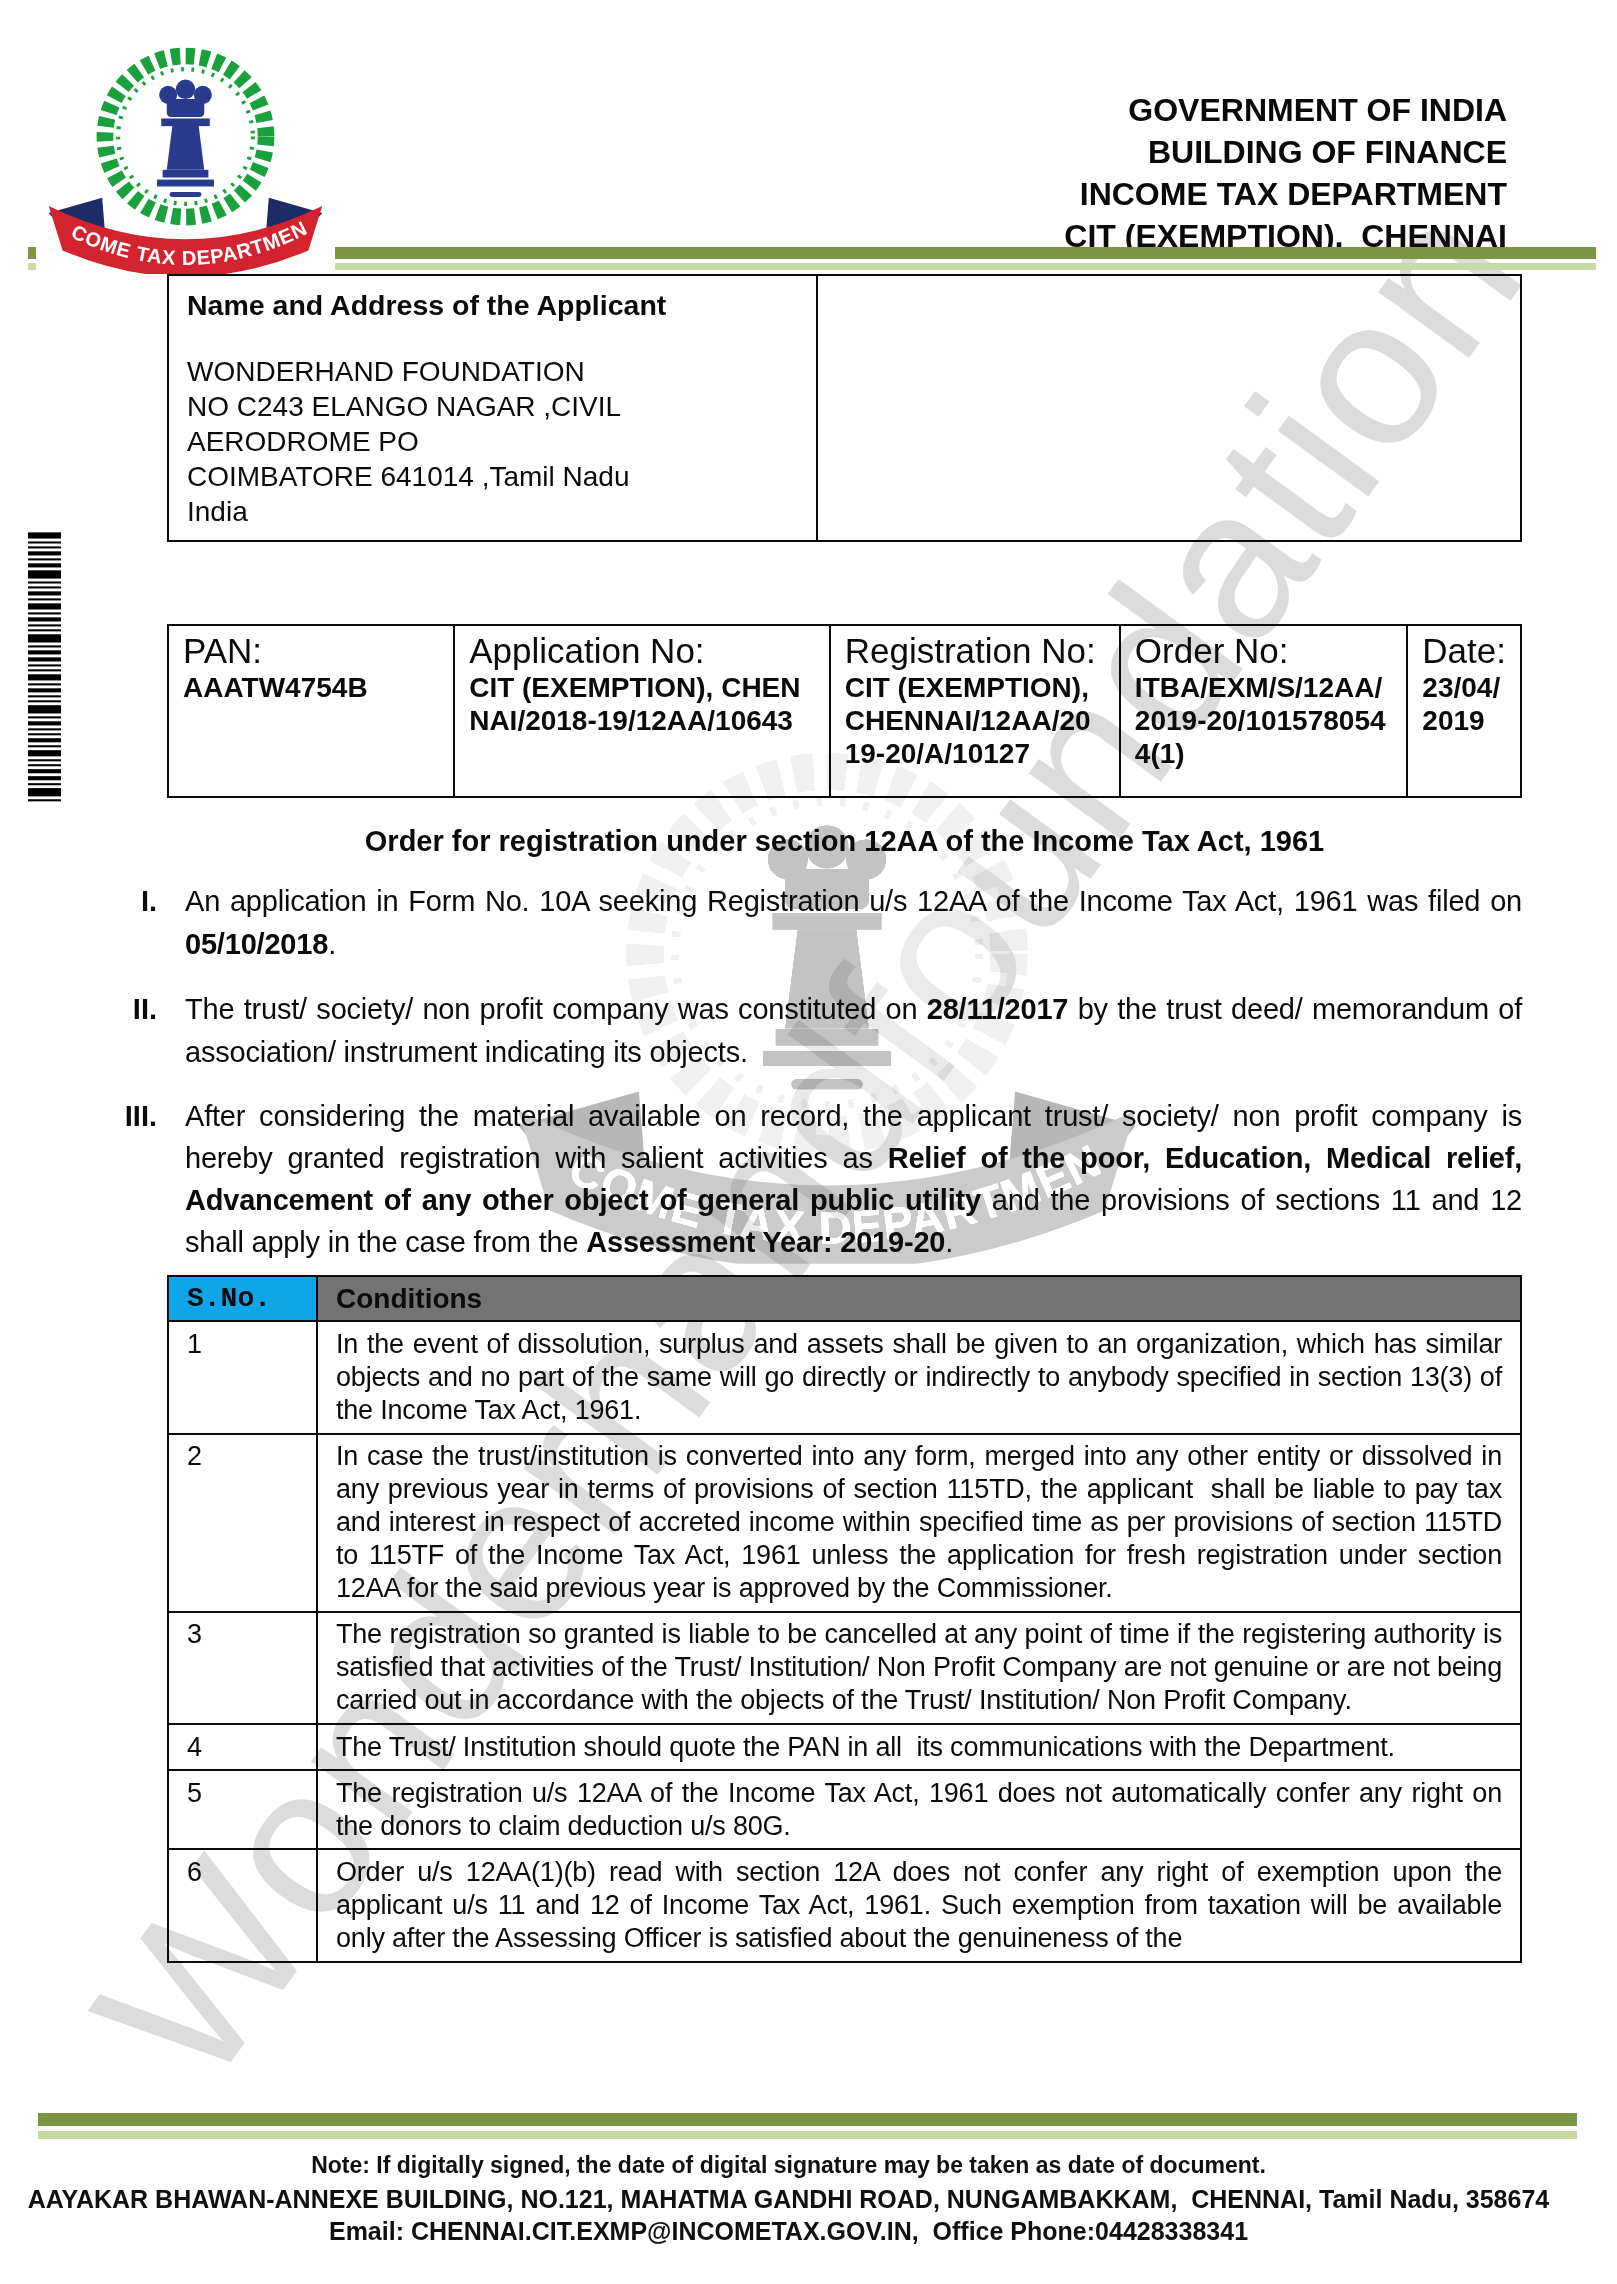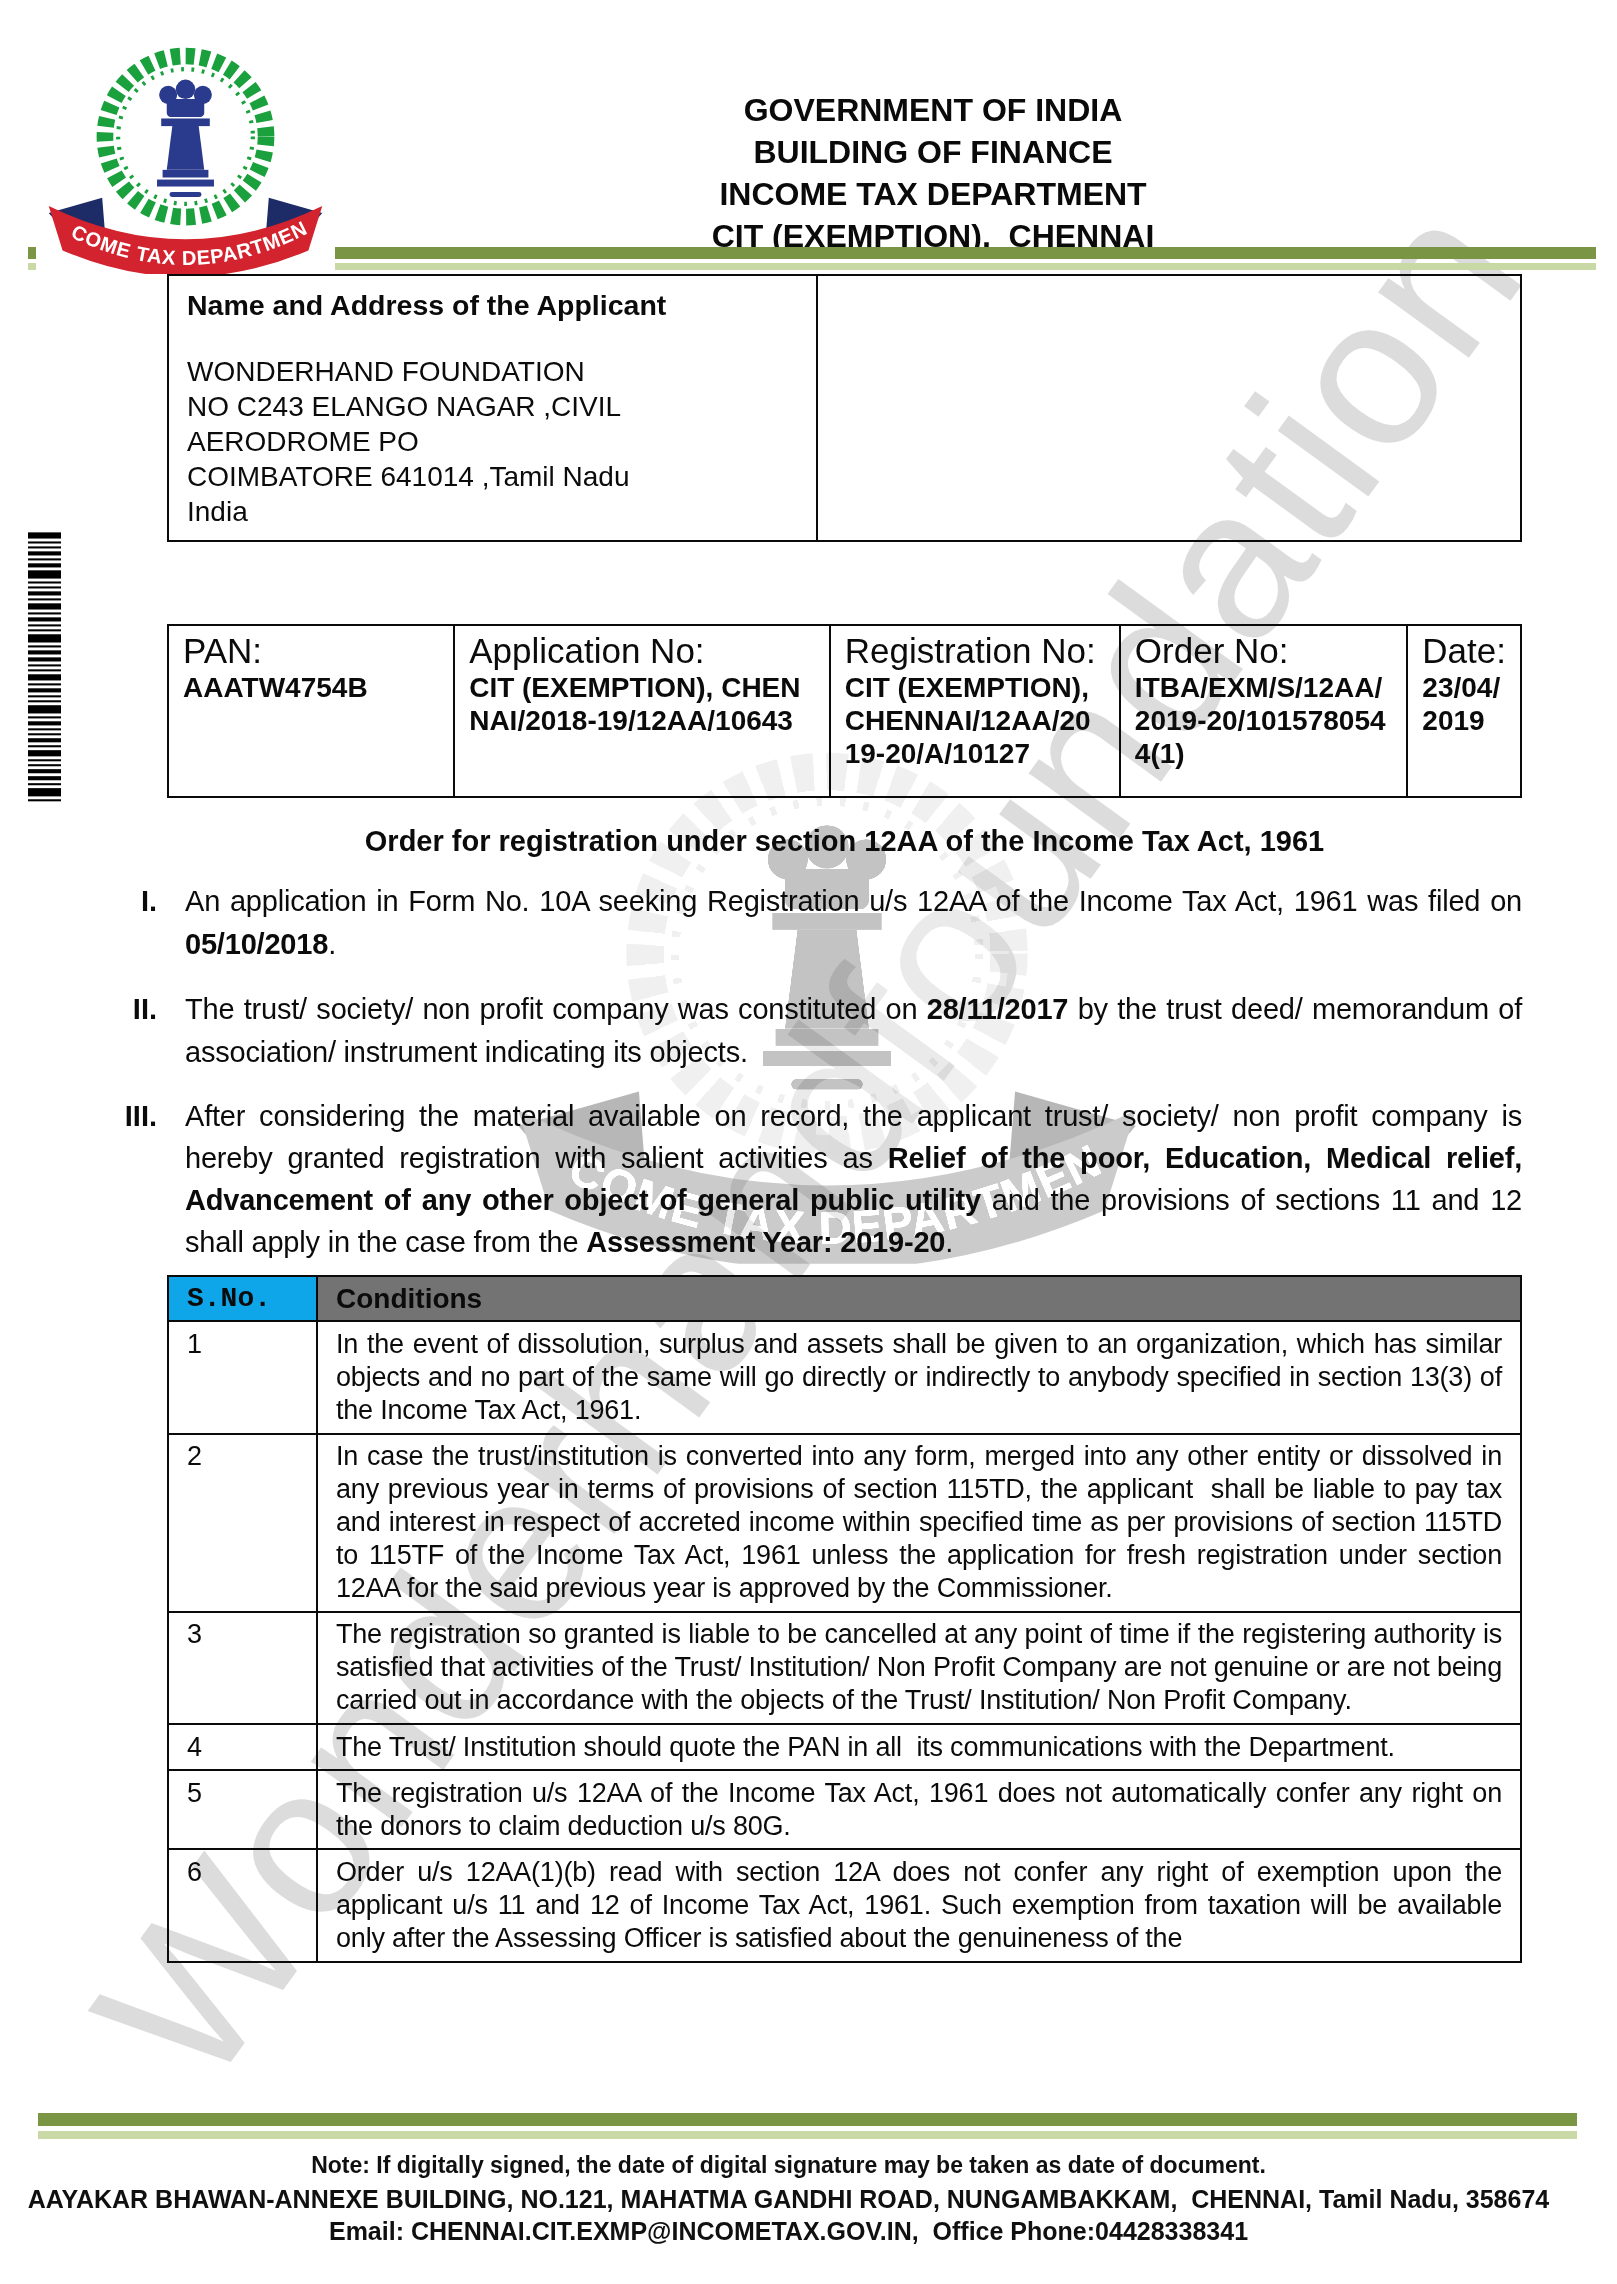--- a/index.html
+++ b/index.html
@@ -13,22 +13,22 @@
     transform:translate(-50%,-50%) rotate(-54deg);
     font-size:212px;letter-spacing:2.8px;color:#8f8f8f;opacity:.30;font-weight:400;
   }
   .wm-emblem{
     position:absolute;left:490px;top:715px;width:674px;height:549px;z-index:0;
     filter:grayscale(1) brightness(1.75);opacity:.40;
   }
   
   .logo{position:absolute;left:36px;top:31px;width:299px;height:243px;z-index:2;background:#fff;}
   .hdr{
-    position:absolute;left:346px;top:89px;width:1174px;z-index:1;
-    text-align:center;font-weight:bold;font-size:32px;line-height:42px;color:#0a0a0a;
+    position:absolute;left:333px;top:89px;width:1174px;z-index:1;
+    text-align:right;font-weight:bold;font-size:32px;line-height:42px;color:#0a0a0a;
   }
   .pre{white-space:pre-wrap;}
   .bar{position:absolute;z-index:1;}
   .sq-dark {left:28px;top:247px;width:16.7px;height:11.8px;}
   .sq-light{left:28px;top:263px;width:12.5px;height:7px;}
   .bar-dark {left:335px;top:247px;width:1261px;height:11.8px;}
   .bar-light{left:335px;top:263px;width:1261px;height:7px;}
   .f-dark {left:38px;top:2113px;width:1539px;height:12.5px;}
   .f-light{left:38px;top:2131px;width:1539px;height:7.6px;}
   .barcode{position:absolute;left:28px;top:531px;width:33px;height:297px;z-index:1;}

